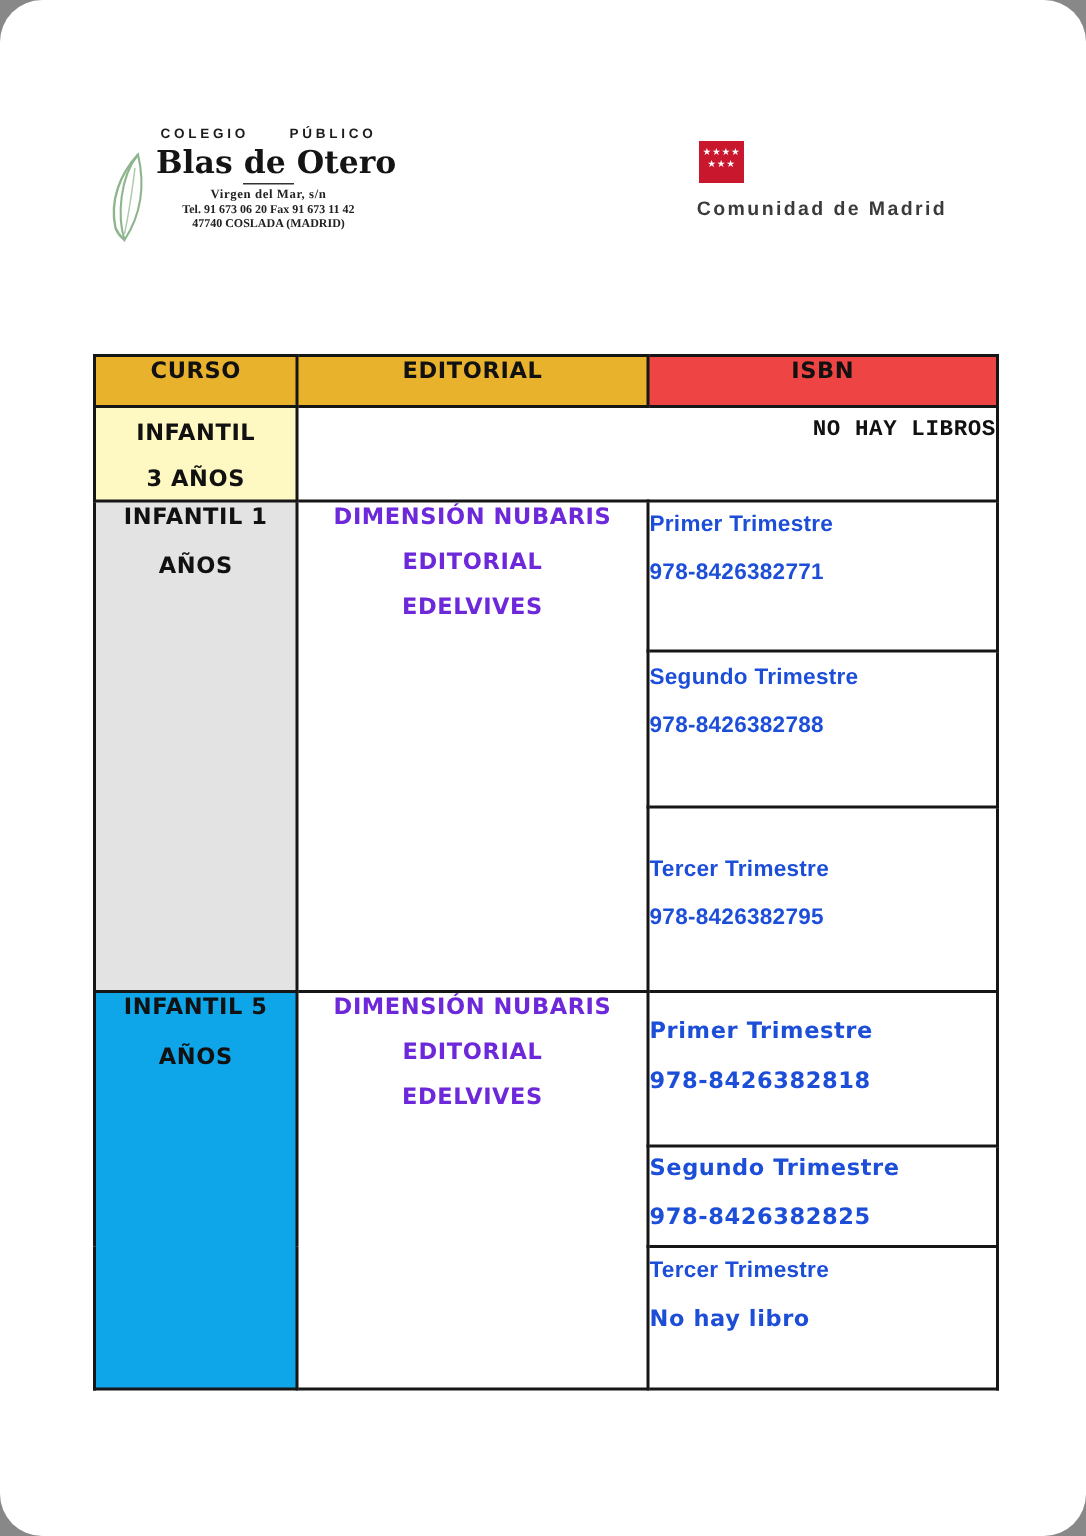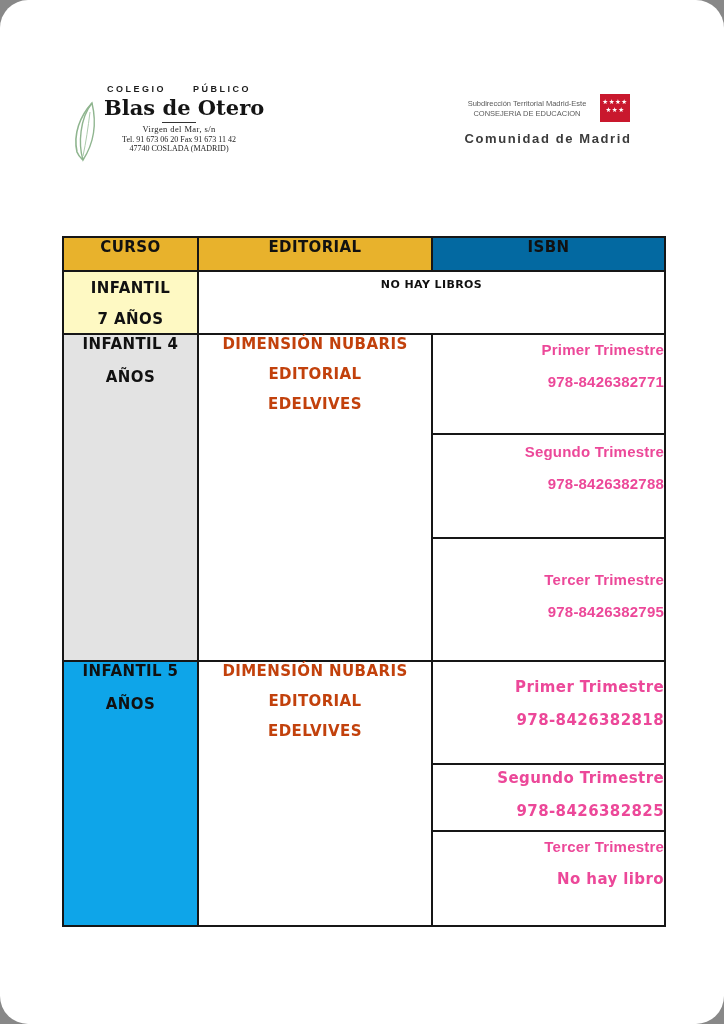--- a/index.html
+++ b/index.html
@@ -20,21 +20,21 @@
   .school-text { margin-left: 36px; text-align: center; width: 150px; }
   .school-line1 {
     font-size: 9px; font-weight: bold; letter-spacing: 2.5px; word-spacing: 22px;
     color: #1c1c1c; font-family: "Liberation Sans", sans-serif;
   }
   .school-name {
     font-family: "DejaVu Serif", serif; font-weight: bold;
     font-size: 21px; color: #141414; margin-top: 1px; white-space: nowrap;
   }
   .school-rule { width: 34px; height: 1px; background:#333; margin: 2px auto 2px auto; }
-  .school-small { font-family: "Liberation Serif", serif; font-weight: normal;
+  .school-small { font-family: "Liberation Serif", serif; font-weight: bold;
     font-size: 8px; color: #222; line-height: 9.5px; white-space: nowrap; }
   .school-addr { font-size: 8.5px; letter-spacing: 0.4px; }
 
   
   .madrid-logo { position: absolute; left: 460px; top: 94px; width: 176px; }
   .madrid-top { display: flex; align-items: flex-start; }
   .madrid-dept { width: 134px; text-align: center; font-size: 7.5px; color: #5a5a5a;
     line-height: 10px; padding-top: 5px; }
   .madrid-flag { width: 30px; height: 28px; background: #c9182d; margin-left: 6px;
     text-align: center; color: #ffffff; padding-top: 4px; }
@@ -58,24 +58,24 @@
   }
   table.books td, table.books th { border: 2px solid #161616; vertical-align: top; }
   .comic { font-family: "DejaVu Sans", sans-serif; font-weight: bold; letter-spacing: 0.4px; }
   .calib { font-family: "Liberation Sans", sans-serif; font-weight: bold; letter-spacing: 0.2px; }
   th.hdr { height: 34px; text-align: center; vertical-align: middle;
     font-size: 15px; font-weight: bold; color: #111; }
   td.curso { text-align: center; font-size: 15px; color: #111; }
   td.curso .ln { display: block; }
   td.curso-top { padding-top: 7px; } .curso-top .ln + .ln { margin-top: 13px; }
   td.curso-mid { vertical-align: middle; } .curso-mid .ln + .ln { margin-top: 15px; }
-  td.merged { font-size: 11px; color: #111; text-align: center; padding-top: 6px; }
-  td.editorial { vertical-align: middle; text-align: center; font-size: 15px; color: #c2410c; }
+  td.merged { font-size: 15px; color: #111; text-align: right; padding-top: 6px; font-family: Liberation Mono, monospace; }
+  td.editorial { vertical-align: middle; text-align: center; font-size: 15px; color: #6d28d9; }
   td.editorial .ln { display: block; } td.editorial .ln + .ln { margin-top: 12px; }
-  td.isbn { text-align: right; font-size: 15px; color: #ec4899; }
+  td.isbn { text-align: left; font-size: 15px; color: #1d4ed8; }
   td.isbn .lbl { display: block; }
   td.isbn .val { display: block; margin-top: 15px; }
   .pt6 { padding-top: 6px; } .pt8 { padding-top: 8px; } .pt16 { padding-top: 16px; }
   .pt32 { padding-top: 32px; } .pt4 { padding-top: 4px; }
 </style>
 </head>
 <body>
 
 <div class="page">
 
@@ -90,58 +90,54 @@
       <div class="school-name">Blas de Otero</div>
       <div class="school-rule"></div>
       <div class="school-small school-addr">Virgen del Mar, s/n</div>
       <div class="school-small">Tel. 91 673 06 20   Fax 91 673 11 42</div>
       <div class="school-small">47740 COSLADA (MADRID)</div>
     </div>
   </div>
 
   <div class="madrid-logo">
     <div class="madrid-top">
-      <div class="madrid-dept">
-        <div>Subdirección Territorial Madrid-Este</div>
-        <div>CONSEJERIA DE EDUCACION</div>
-      </div>
       <div class="madrid-flag">
         <span class="stars">★★★★</span>
         <span class="stars">★★★</span>
       </div>
     </div>
     <div class="madrid-name">Comunidad de Madrid</div>
   </div>
 
 
   <table class="books">
     <colgroup>
         <col style="width:135px">
         <col style="width:234px">
         <col style="width:233px">
       </colgroup>
 
     <tbody>
         <tr>
       <th class="hdr comic" style="background:#e8b22c">CURSO</th>
       <th class="hdr comic" style="background:#e8b22c">EDITORIAL</th>
-      <th class="hdr comic" style="background:#0369a1">ISBN</th>
+      <th class="hdr comic" style="background:#ef4444">ISBN</th>
     </tr>
 
     <tr style="height:63px">
       <td class="curso curso-top comic" style="background:#fef9c3">
         <span class="ln">INFANTIL</span>
-        <span class="ln">7 AÑOS</span>
+        <span class="ln">3 AÑOS</span>
       </td>
       <td class="merged comic" colspan="2">NO HAY LIBROS</td>
     </tr>
 
     <tr style="height:100px">
       <td class="curso curso-mid comic" rowspan="3" style="background:#e3e3e3">
-        <span class="ln">INFANTIL 4</span>
+        <span class="ln">INFANTIL 1</span>
         <span class="ln">AÑOS</span>
       </td>
       <td class="editorial comic" rowspan="3">
         <span class="ln">DIMENSIÓN NUBARIS</span>
         <span class="ln">EDITORIAL</span>
         <span class="ln">EDELVIVES</span>
       </td>
       <td class="isbn pt6">
         <span class="lbl calib">Primer Trimestre</span>
         <span class="val calib">978-8426382771</span>

